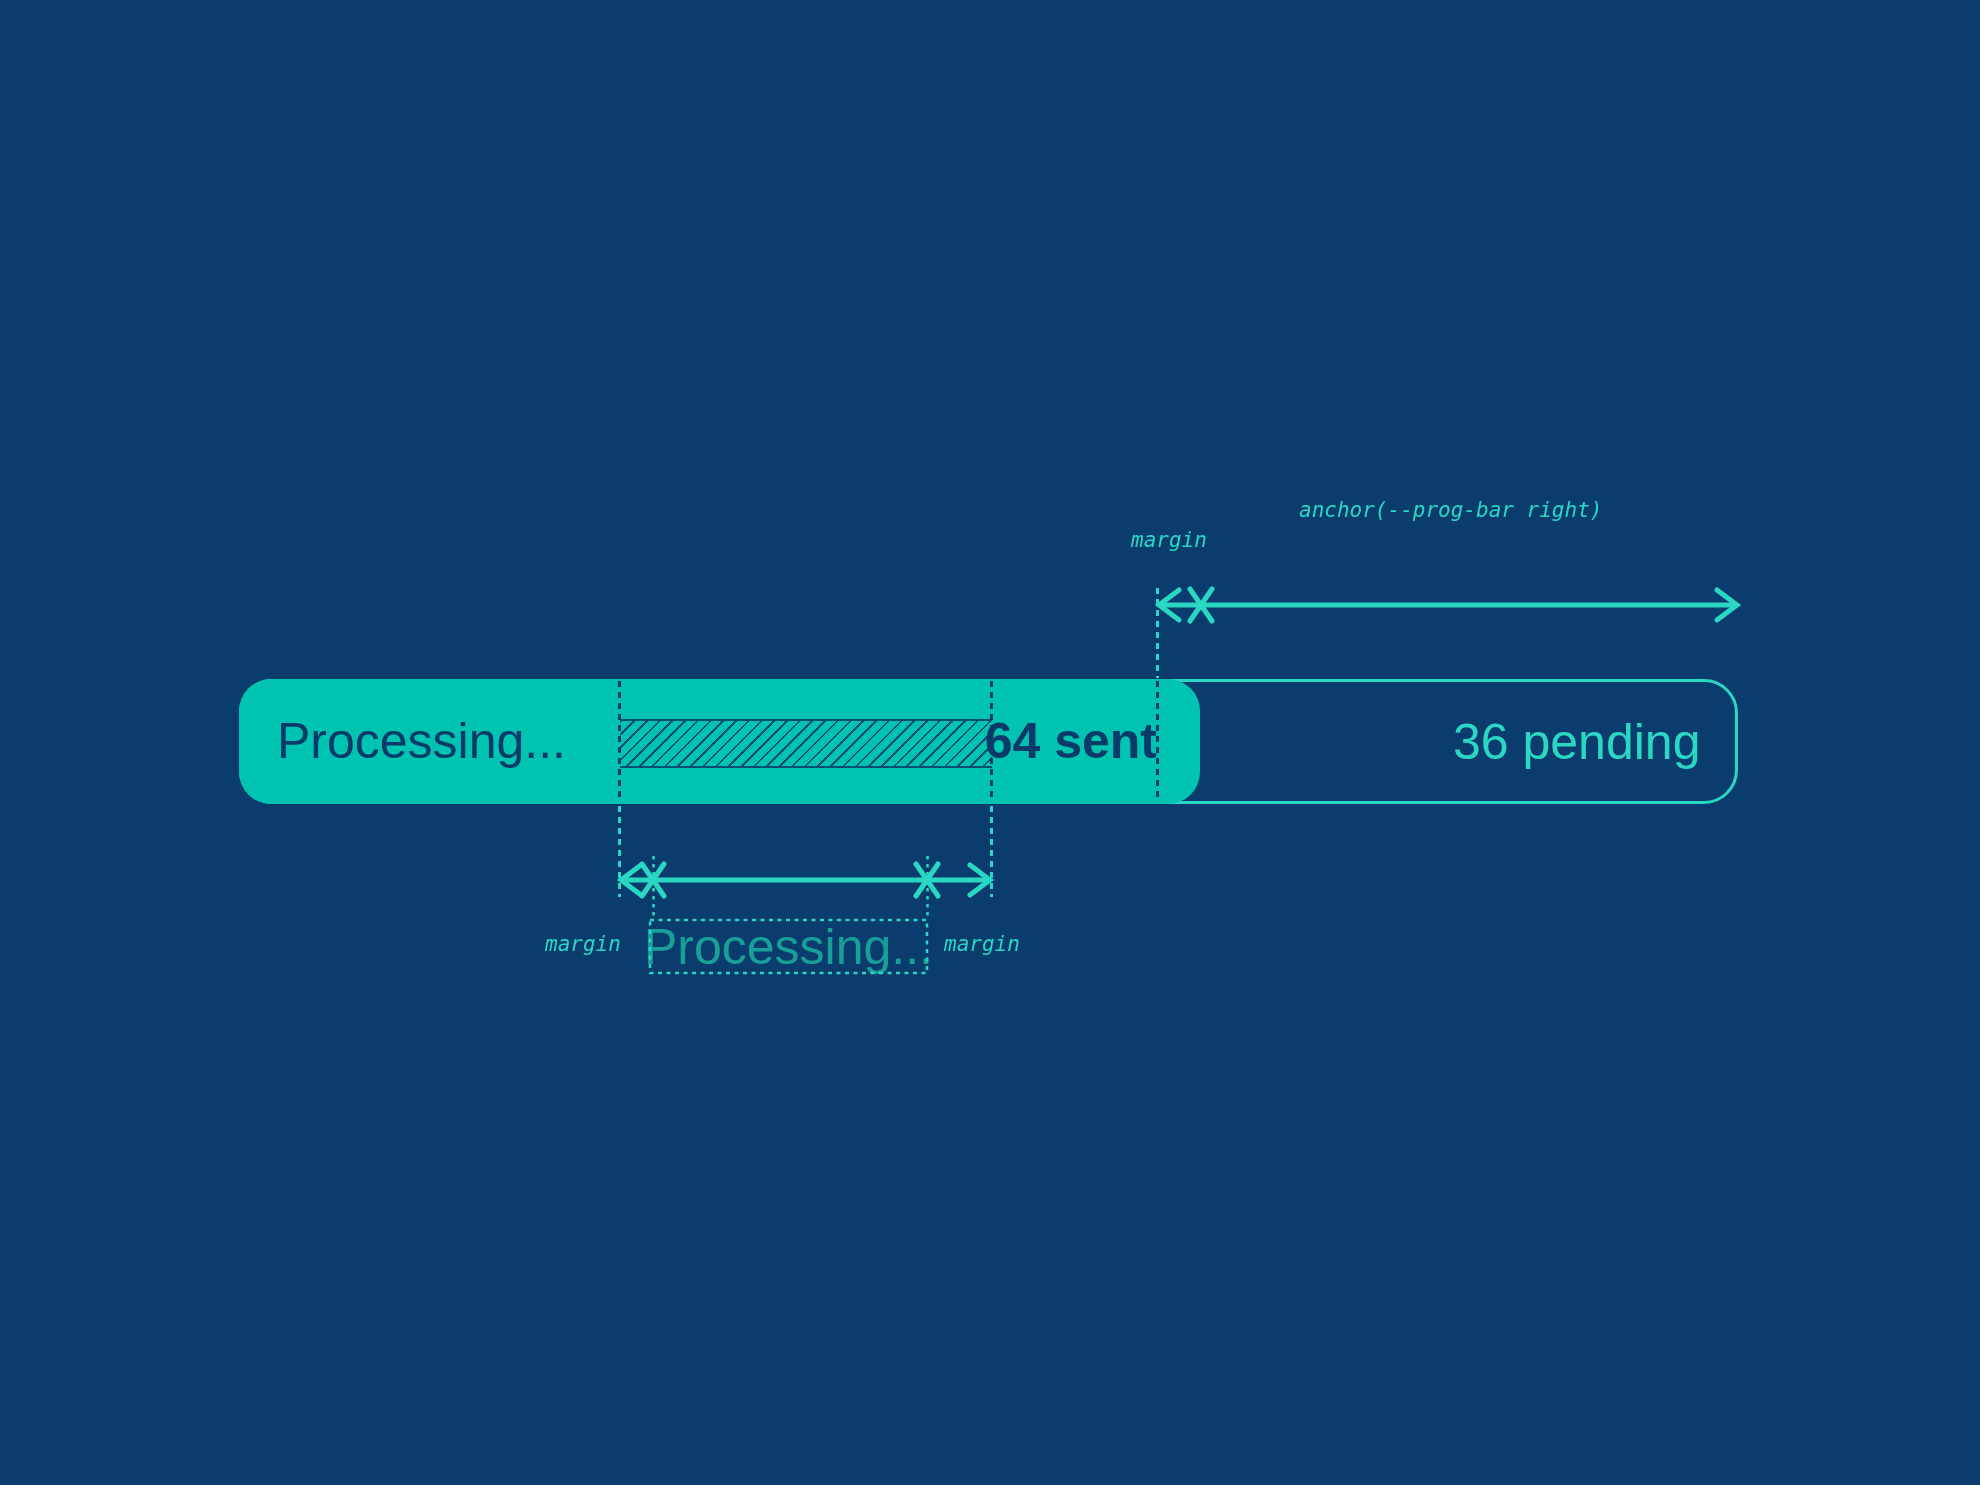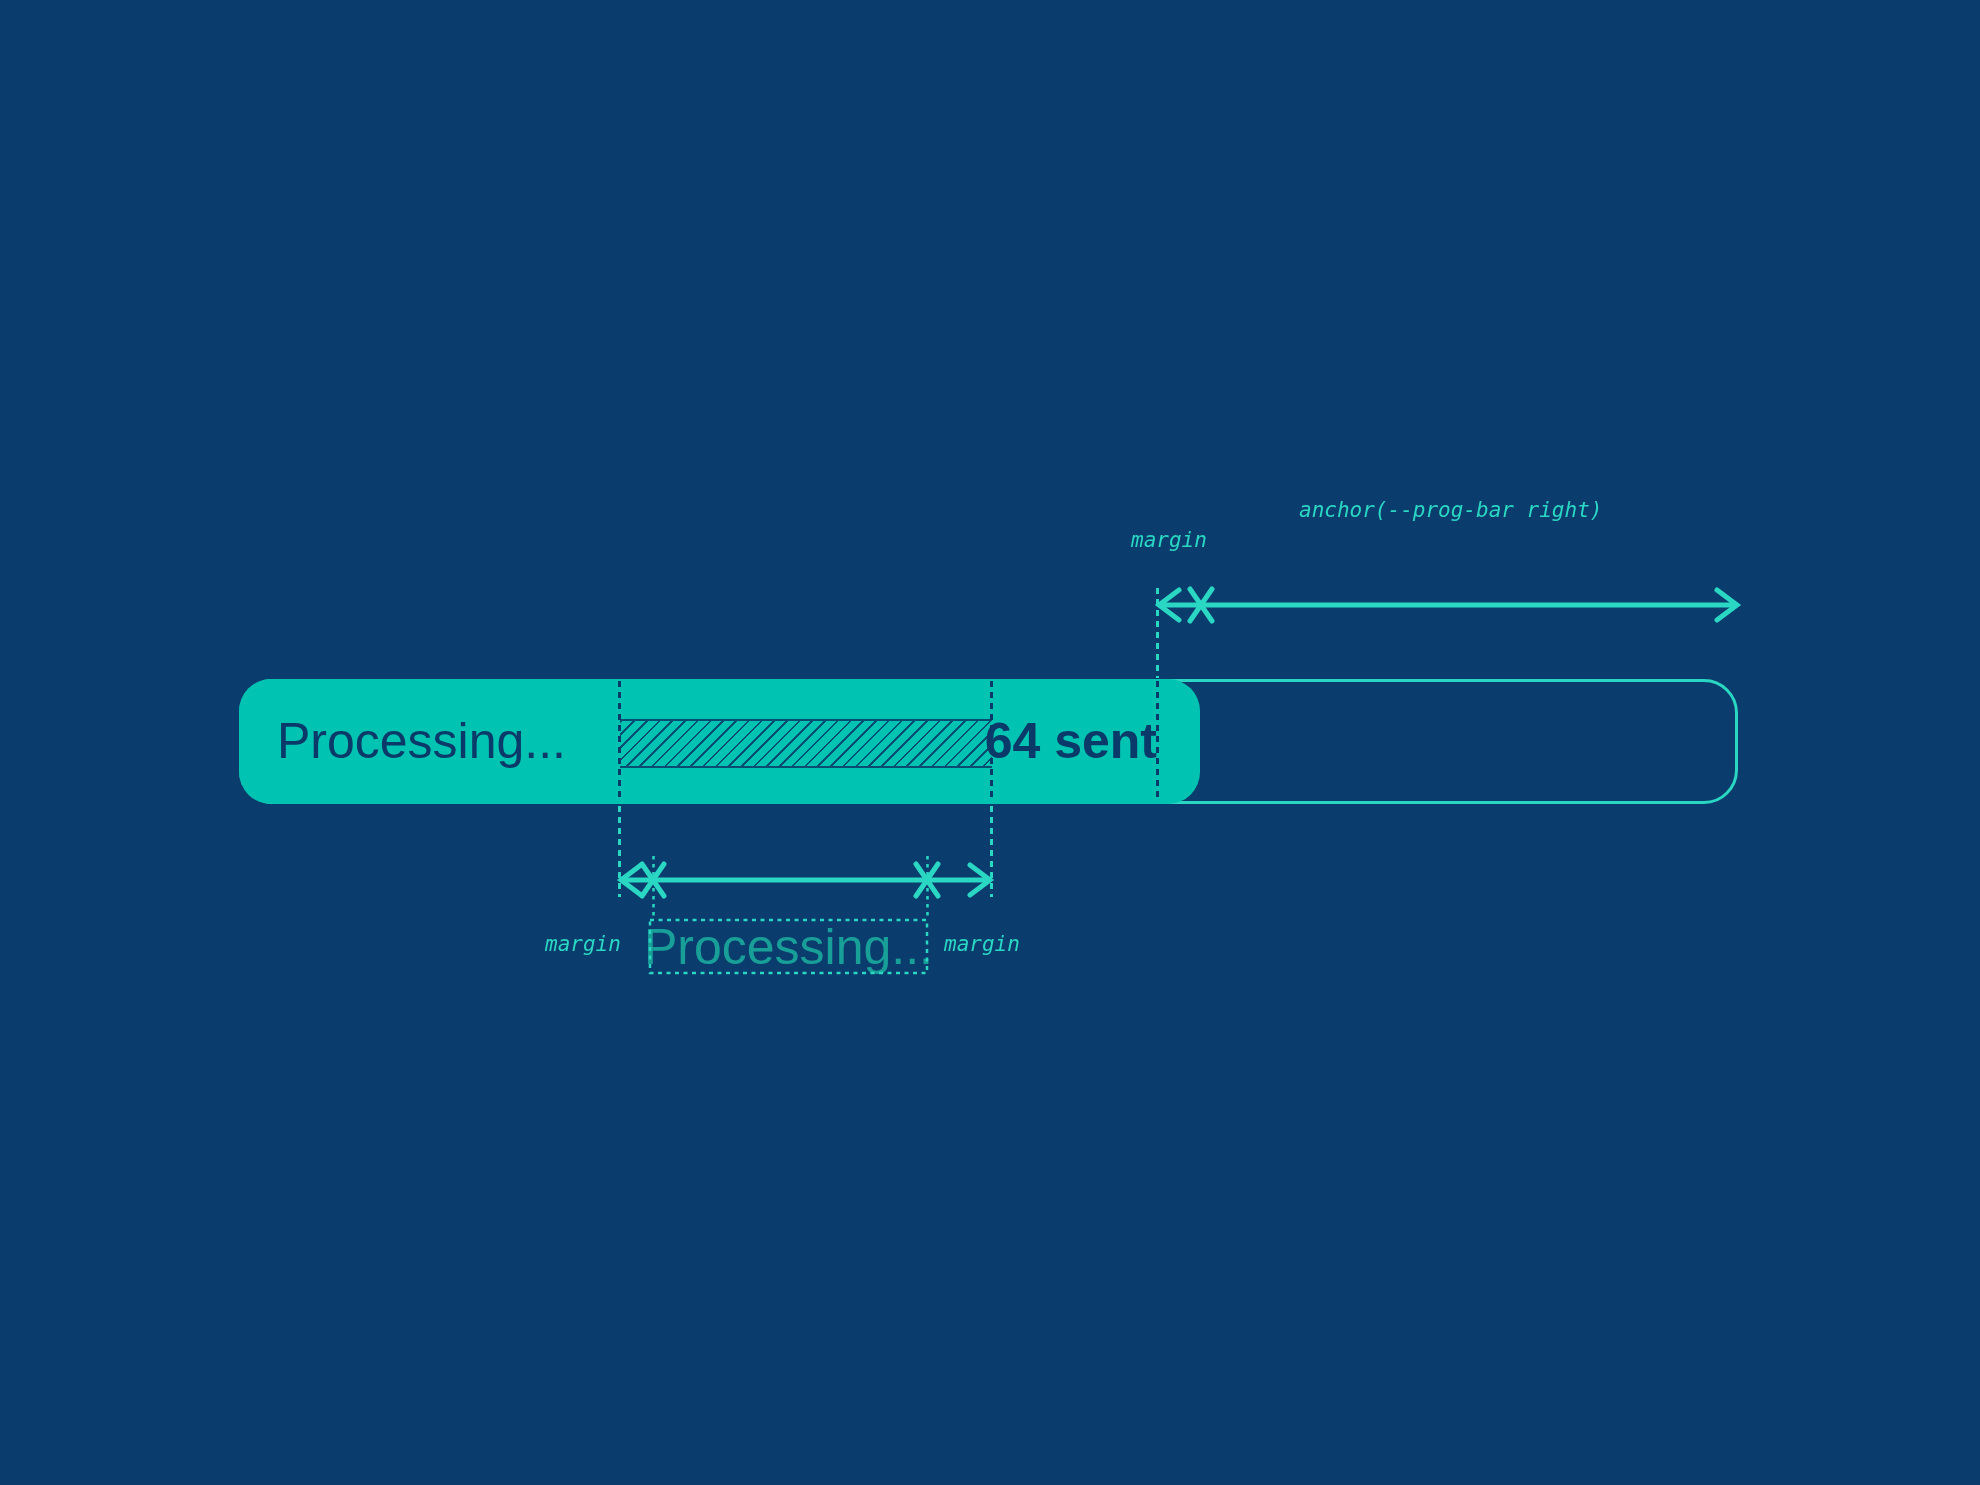--- a/index.html
+++ b/index.html
@@ -92,20 +92,21 @@
 <body>
 
 <div class="stage">
 
   <div class="track"></div>
   <div class="fill"></div>
   <div class="hatch"></div>
 
   <div class="bar-text status-label">Processing...</div>
   <div class="bar-text sent-label">64 sent</div>
+  <div class="bar-text pending-label">36 pending</div>
 
   <div class="mono-label top-margin-label">margin</div>
   <div class="mono-label anchor-label">anchor(--prog-bar right)</div>
   <div class="mono-label bottom-margin-left">margin</div>
   <div class="mono-label bottom-margin-right">margin</div>
 
   <div class="ghost-box">
     <div class="ghost-text">Processing...</div>
   </div>
 

